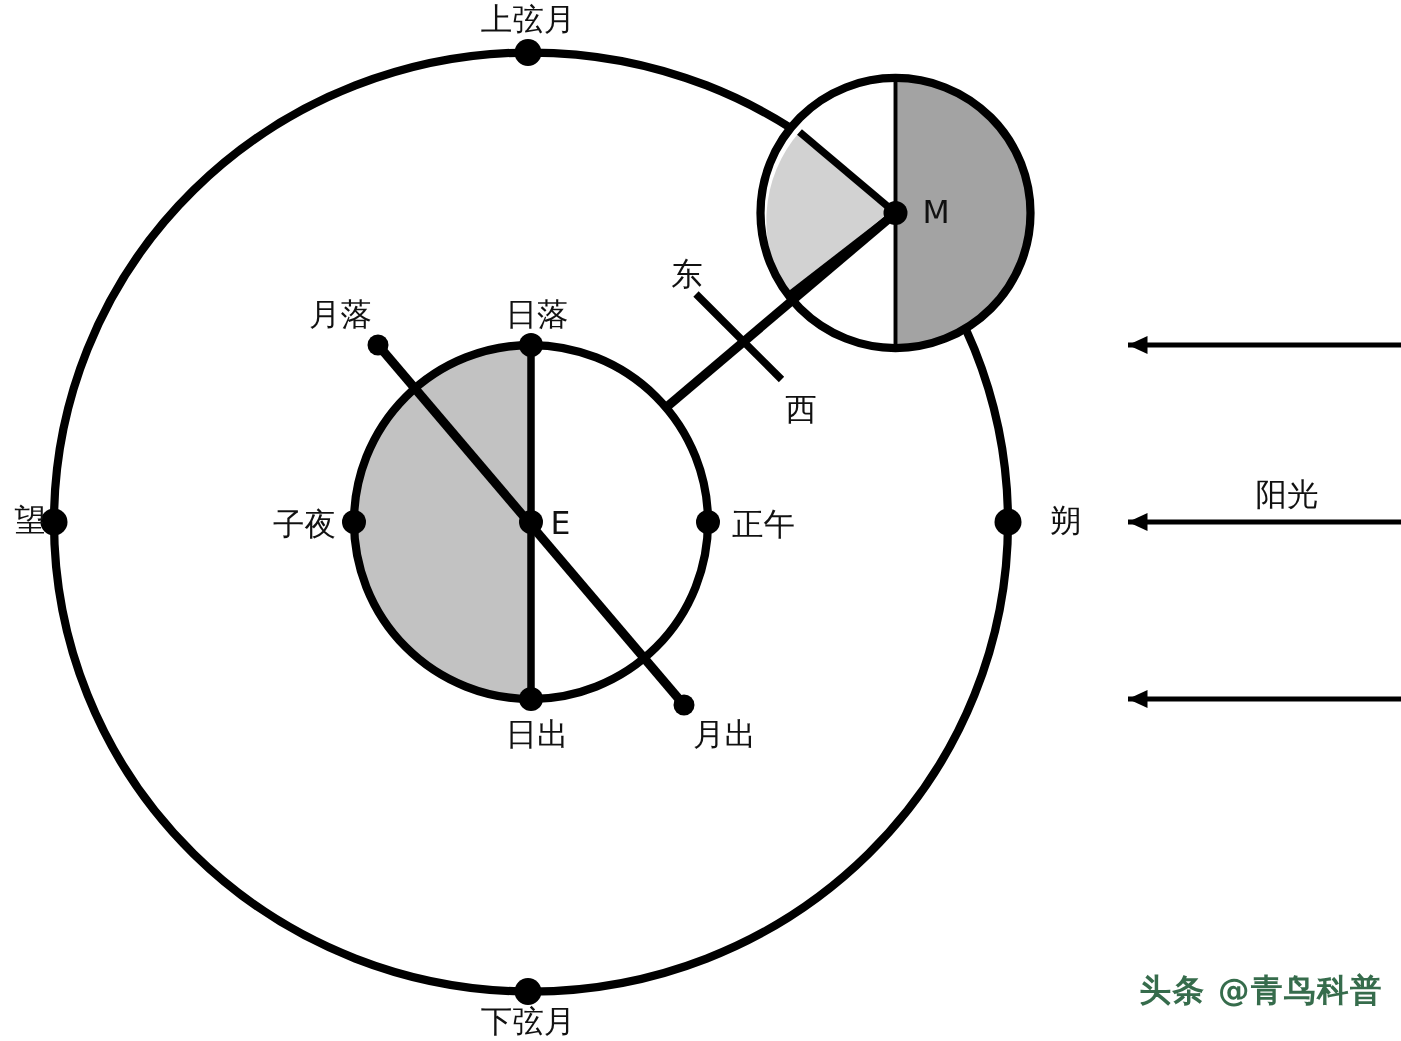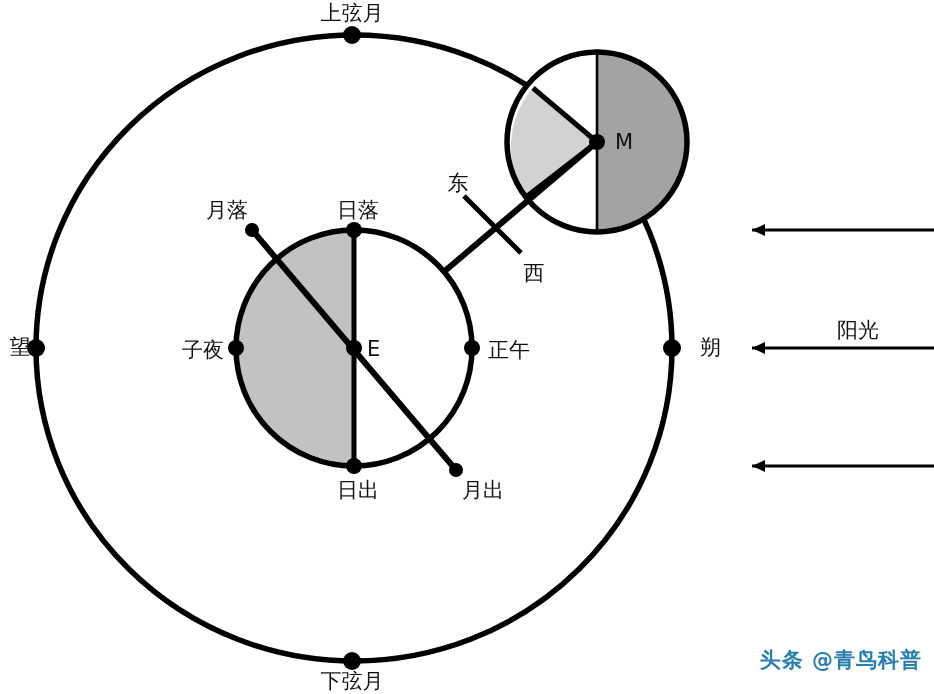--- a/index.html
+++ b/index.html
@@ -37,21 +37,21 @@
     fill: #111111;
     dominant-baseline: middle;
   }
   .watermark {
     position: absolute;
     right: 12px;
     bottom: 20px;
     font-family: "DejaVu Sans", "Liberation Sans", sans-serif;
     font-size: 21px;
     font-weight: 700;
-    color: #0369a1;
+    color: #14532d;
     letter-spacing: 1px;
     opacity: 0.85;
     white-space: nowrap;
   }
 </style>
 </head>
 <body>
 
 <div id="diagram-root">
 

